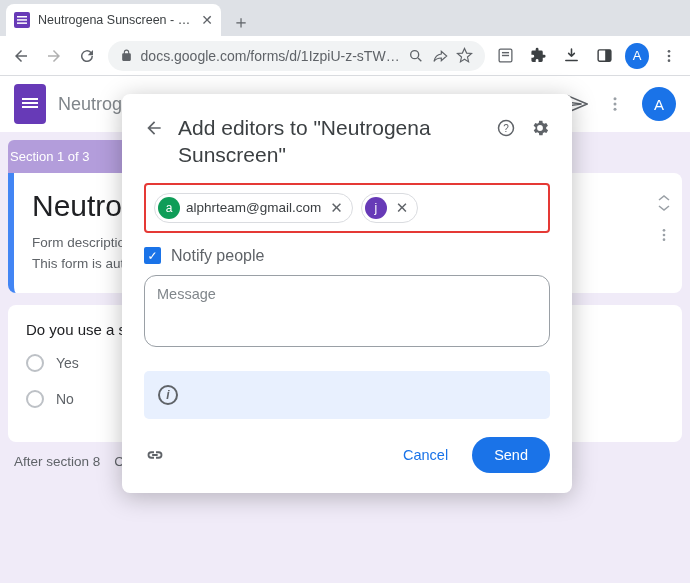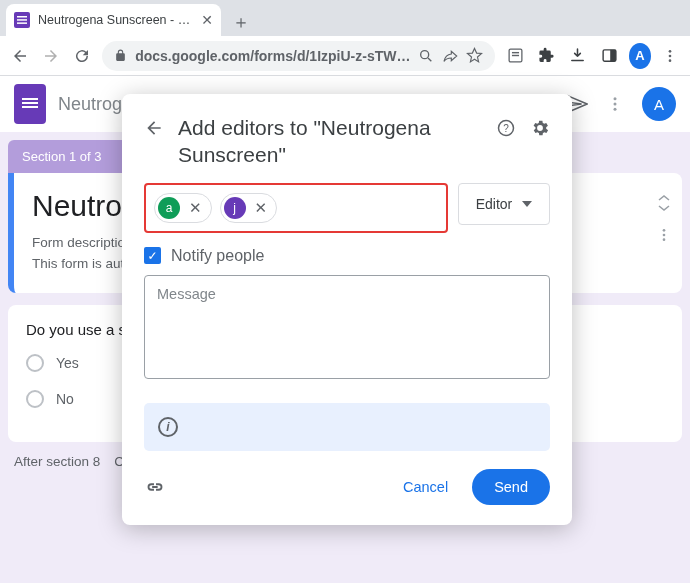--- a/index.html
+++ b/index.html
@@ -9,39 +9,39 @@
 
   
   .tabstrip { height: 36px; background: #dee1e6; display: flex; align-items: flex-end; padding-left: 6px; position: relative; }
   .tab { background: #fff; height: 32px; width: 215px; border-radius: 8px 8px 0 0; display: flex; align-items: center; padding: 0 8px; gap: 8px; font-size: 12.5px; color: #3c4043; }
   .tab .favicon { width: 16px; height: 16px; background: #673ab7; border-radius: 2px; display: flex; align-items: center; justify-content: center; color: #fff; font-size: 10px; }
   .tab .tab-title { flex: 1; white-space: nowrap; overflow: hidden; text-overflow: ellipsis; }
   .tab .tab-close { color: #5f6368; font-size: 14px; }
   .newtab { width: 28px; height: 28px; display: flex; align-items: center; justify-content: center; color: #5f6368; font-size: 18px; margin-left: 6px; }
 
   
-  .toolbar { height: 40px; background: #fff; border-bottom: 1px solid #dadce0; display: flex; align-items: center; padding: 0 8px; gap: 8px; font-weight: bold; }
+  .toolbar { height: 40px; background: #fff; border-bottom: 1px solid #dadce0; display: flex; align-items: center; padding: 0 8px; gap: 8px; }
   .tb-icon { width: 28px; height: 28px; display: flex; align-items: center; justify-content: center; color: #5f6368; border-radius: 50%; }
   .tb-icon.disabled { color: #b0b0b0; }
   .omnibox { flex: 1; height: 30px; background: #f1f3f4; border-radius: 15px; display: flex; align-items: center; padding: 0 12px; gap: 8px; color: #5f6368; font-size: 14px; }
   .omnibox .url { flex: 1; white-space: nowrap; overflow: hidden; }
   .avatar-small { width: 26px; height: 26px; border-radius: 50%; background: #1a73e8; color: #fff; display: flex; align-items: center; justify-content: center; font-size: 13px; }
 
   
   .forms-header { height: 56px; display: flex; align-items: center; padding: 0 14px; gap: 12px; }
   .forms-logo { width: 32px; height: 40px; background: #673ab7; border-radius: 4px; display: flex; align-items: center; justify-content: center; }
   .forms-logo-inner { width: 16px; height: 12px; display: flex; flex-direction: column; gap: 2px; }
   .forms-logo-inner span { height: 2px; background: #fff; }
   .forms-title { flex: 1; font-size: 18px; color: #80868b; }
   .forms-actions { display: flex; align-items: center; gap: 18px; }
   .avatar-big { width: 34px; height: 34px; border-radius: 50%; background: #1a73e8; color: #fff; display: flex; align-items: center; justify-content: center; font-size: 15px; }
 
   
   .page-bg { background: #f0ebf8; position: absolute; top: 132px; left: 0; right: 0; bottom: 0; padding-top: 0; }
-  .section-banner { background: #b39ddb; color: #fff; font-size: 13px; padding: 9px 14px; width: 120px; border-radius: 6px 6px 0 0; margin: 8px 0 0 8px; }
+  .section-banner { background: #b39ddb; color: #fff; font-size: 13px; padding: 9px 2px; width: 120px; border-radius: 6px 6px 0 0; margin: 8px 0 0 8px; }
   .form-card { background: #fff; margin: 0 8px 12px 8px; border-radius: 0 8px 8px 8px; padding: 16px 18px; border-left: 6px solid #4285f4; position: relative; }
   .form-card h1 { font-size: 30px; color: #202124; font-weight: 400; margin-bottom: 12px; }
   .form-desc { font-size: 13.5px; color: #5f6368; margin-bottom: 6px; }
   .card-actions { position: absolute; right: 10px; top: 20px; display: flex; flex-direction: column; gap: 14px; color: #9aa0a6; align-items: center; }
   .form-card2 { background: #fff; margin: 0 8px; border-radius: 8px; padding: 16px 18px; }
   .q-text { font-size: 15px; color: #202124; margin-bottom: 16px; }
   .radio-row { display: flex; align-items: center; gap: 12px; margin-bottom: 18px; font-size: 14px; color: #5f6368; }
   .radio-circle { width: 18px; height: 18px; border: 2px solid #bdc1c6; border-radius: 50%; }
   .after-section { font-size: 13.5px; color: #5f6368; padding: 12px 14px; display: flex; gap: 14px; }
 
@@ -58,21 +58,21 @@
   .chip-av { width: 22px; height: 22px; border-radius: 50%; display: flex; align-items: center; justify-content: center; color: #fff; font-size: 12px; }
   .chip-av.green { background: #0f9d58; }
   .chip-av.purple { background: #673ab7; }
   .chip-x { color: #5f6368; font-size: 15px; padding: 0 3px; }
   .role-dd { border: 1px solid #dadce0; border-radius: 4px; height: 42px; width: 92px; display: flex; align-items: center; justify-content: center; gap: 10px; font-size: 14px; color: #3c4043; }
 
   .notify-row { display: flex; align-items: center; gap: 10px; margin: 14px 0 10px 0; }
   .checkbox { width: 17px; height: 17px; background: #1a73e8; border-radius: 2px; display: flex; align-items: center; justify-content: center; color: #fff; font-size: 12px; }
   .notify-label { font-size: 16px; color: #5f6368; }
 
-  .msg-box { border: 1px solid #9aa0a6; border-radius: 4px; height: 104px; padding: 10px 12px; font-size: 14.5px; color: #80868b; }
+  .msg-box { border: 1px solid #9aa0a6; border-radius: 12px; height: 72px; padding: 10px 12px; font-size: 14.5px; color: #80868b; }
 
   .info-banner { background: #e8f0fe; border-radius: 5px; padding: 14px 14px; display: flex; align-items: center; gap: 16px; margin: 24px 0 18px 0; font-size: 14px; color: #3c4043; }
   .info-icon-circ { width: 20px; height: 20px; border: 2px solid #5f6368; border-radius: 50%; display: flex; align-items: center; justify-content: center; font-size: 12px; color: #5f6368; font-weight: bold; font-style: italic; }
 
   .modal-footer { display: flex; align-items: center; }
   .link-icon { color: #5f6368; }
   .footer-spacer { flex: 1; }
   .btn-cancel { color: #1a73e8; font-size: 14.5px; padding: 8px 14px; }
   .btn-send { background: #1a73e8; color: #fff; font-size: 14.5px; padding: 10px 22px; border-radius: 20px; margin-left: 10px; }
 
@@ -277,37 +277,30 @@
       </span>
     </div>
   </div>
 
   <div class="chips-row">
     <div class="chips-box">
       <div class="chip">
         <div class="chip-av green">
             <span>a</span>
           </div>
+        <span>alphrteam@gmail.com</span>
         <span class="chip-x">✕</span>
       </div>
       <div class="chip">
         <div class="chip-av purple">
             <span>j</span>
           </div>
         <span class="chip-x">✕</span>
       </div>
     </div>
-    <div class="role-dd">
-      <span>Editor</span>
-      <span>
-        <svg width="10" height="6" viewBox="0 0 10 6">
-            <path d="M0 0l5 6 5-6z" fill="#5f6368"></path>
-          </svg>
-      </span>
-    </div>
   </div>
 
   <div class="notify-row">
     <div class="checkbox">✓</div>
     <span class="notify-label">Notify people</span>
   </div>
 
   <div class="msg-box">
     <span>Message</span>
   </div>

